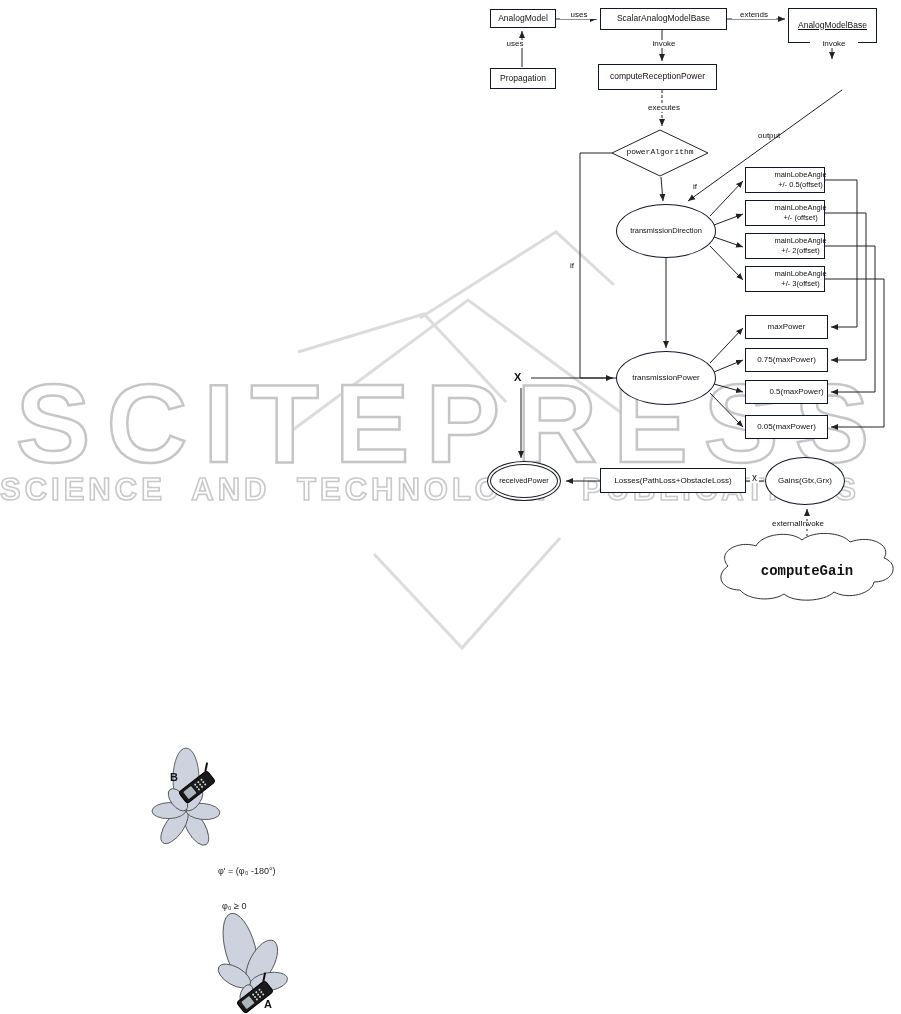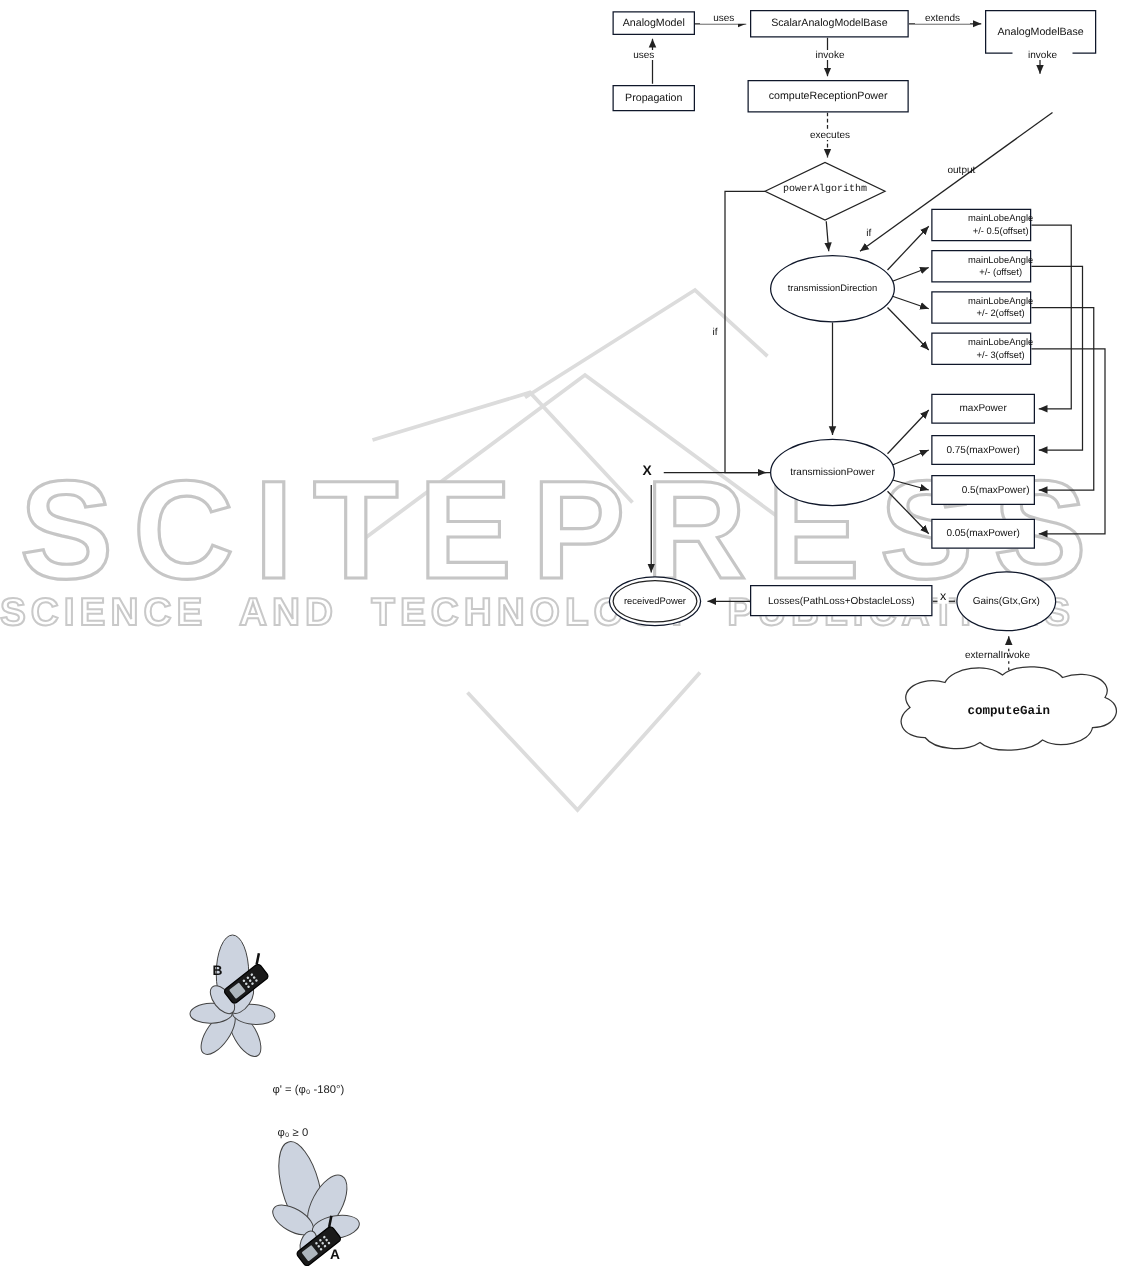--- a/index.html
+++ b/index.html
@@ -156,23 +156,23 @@
           <circle cx="8" cy="0" r="1"></circle>
         <circle cx="0" cy="3" r="1"></circle>
           <circle cx="4" cy="3" r="1"></circle>
           <circle cx="8" cy="3" r="1"></circle>
       </g>
     </g>
   </svg>
 
   <div class="box" style="left:490px;top:9px;width:66px;height:19px;">AnalogModel</div>
   <div class="box" style="left:600px;top:8px;width:127px;height:22px;">ScalarAnalogModelBase</div>
-  <div class="box" style="left:788px;top:8px;width:89px;height:35px;">AnalogModelBase</div>
+  <div class="box" style="left:788px;top:8px;width:89px;height:35px;text-decoration:underline;">AnalogModelBase</div>
   <div class="box" style="left:490px;top:68px;width:66px;height:21px;">Propagation</div>
-  <div class="box" style="left:598px;top:64px;width:129px;height:26px;text-align:right;">computeReceptionPower</div>
+  <div class="box" style="left:598px;top:64px;width:119px;height:26px;text-align:right;">computeReceptionPower</div>
 
   <div class="node-label" style="left:613px;top:148px;width:94px;">powerAlgorithm</div>
 
   <div class="box ellipse" style="left:616px;top:204px;width:100px;height:54px;font-size:7.5px;">transmissionDirection</div>
 
   <div class="box two-line" style="left:745px;top:167px;width:80px;height:26px;">mainLobeAngle
 +/- 0.5(offset)</div>
   <div class="box two-line" style="left:745px;top:200px;width:80px;height:26px;">mainLobeAngle
 +/- (offset)</div>
   <div class="box two-line" style="left:745px;top:233px;width:80px;height:26px;">mainLobeAngle
@@ -190,21 +190,21 @@
   <div class="box ellipse" style="left:487px;top:461px;width:74px;height:40px;">
     <div class="inner-ellipse">
       <span style="font-size:7.5px;">receivedPower</span>
     </div>
   </div>
 
   <div class="box" style="left:600px;top:468px;width:146px;height:25px;font-size:8px;">Losses(PathLoss+ObstacleLoss)</div>
 
   <div class="box ellipse" style="left:765px;top:457px;width:80px;height:48px;font-size:8px;">Gains(Gtx,Grx)</div>
 
-  <div class="node-label" style="left:748px;top:564px;width:118px;font-size:10px;font-weight:bold;">computeGain</div>
+  <div class="node-label" style="left:748px;top:564px;width:118px;font-size:14px;font-weight:bold;">computeGain</div>
 
   <div class="elabel bg center" style="left:560px;top:11px;width:34px;">uses</div>
   <div class="elabel bg center" style="left:732px;top:11px;width:40px;">extends</div>
   <div class="elabel bg center" style="left:498px;top:40px;width:30px;">uses</div>
   <div class="elabel bg center" style="left:640px;top:40px;width:44px;">invoke</div>
   <div class="elabel bg center" style="left:810px;top:40px;width:44px;">invoke</div>
   <div class="elabel bg center" style="left:634px;top:104px;width:56px;">executes</div>
   <div class="elabel" style="left:758px;top:132px;">output</div>
   <div class="elabel" style="left:693px;top:183px;">if</div>
   <div class="elabel bg" style="left:568px;top:262px;">if</div>

